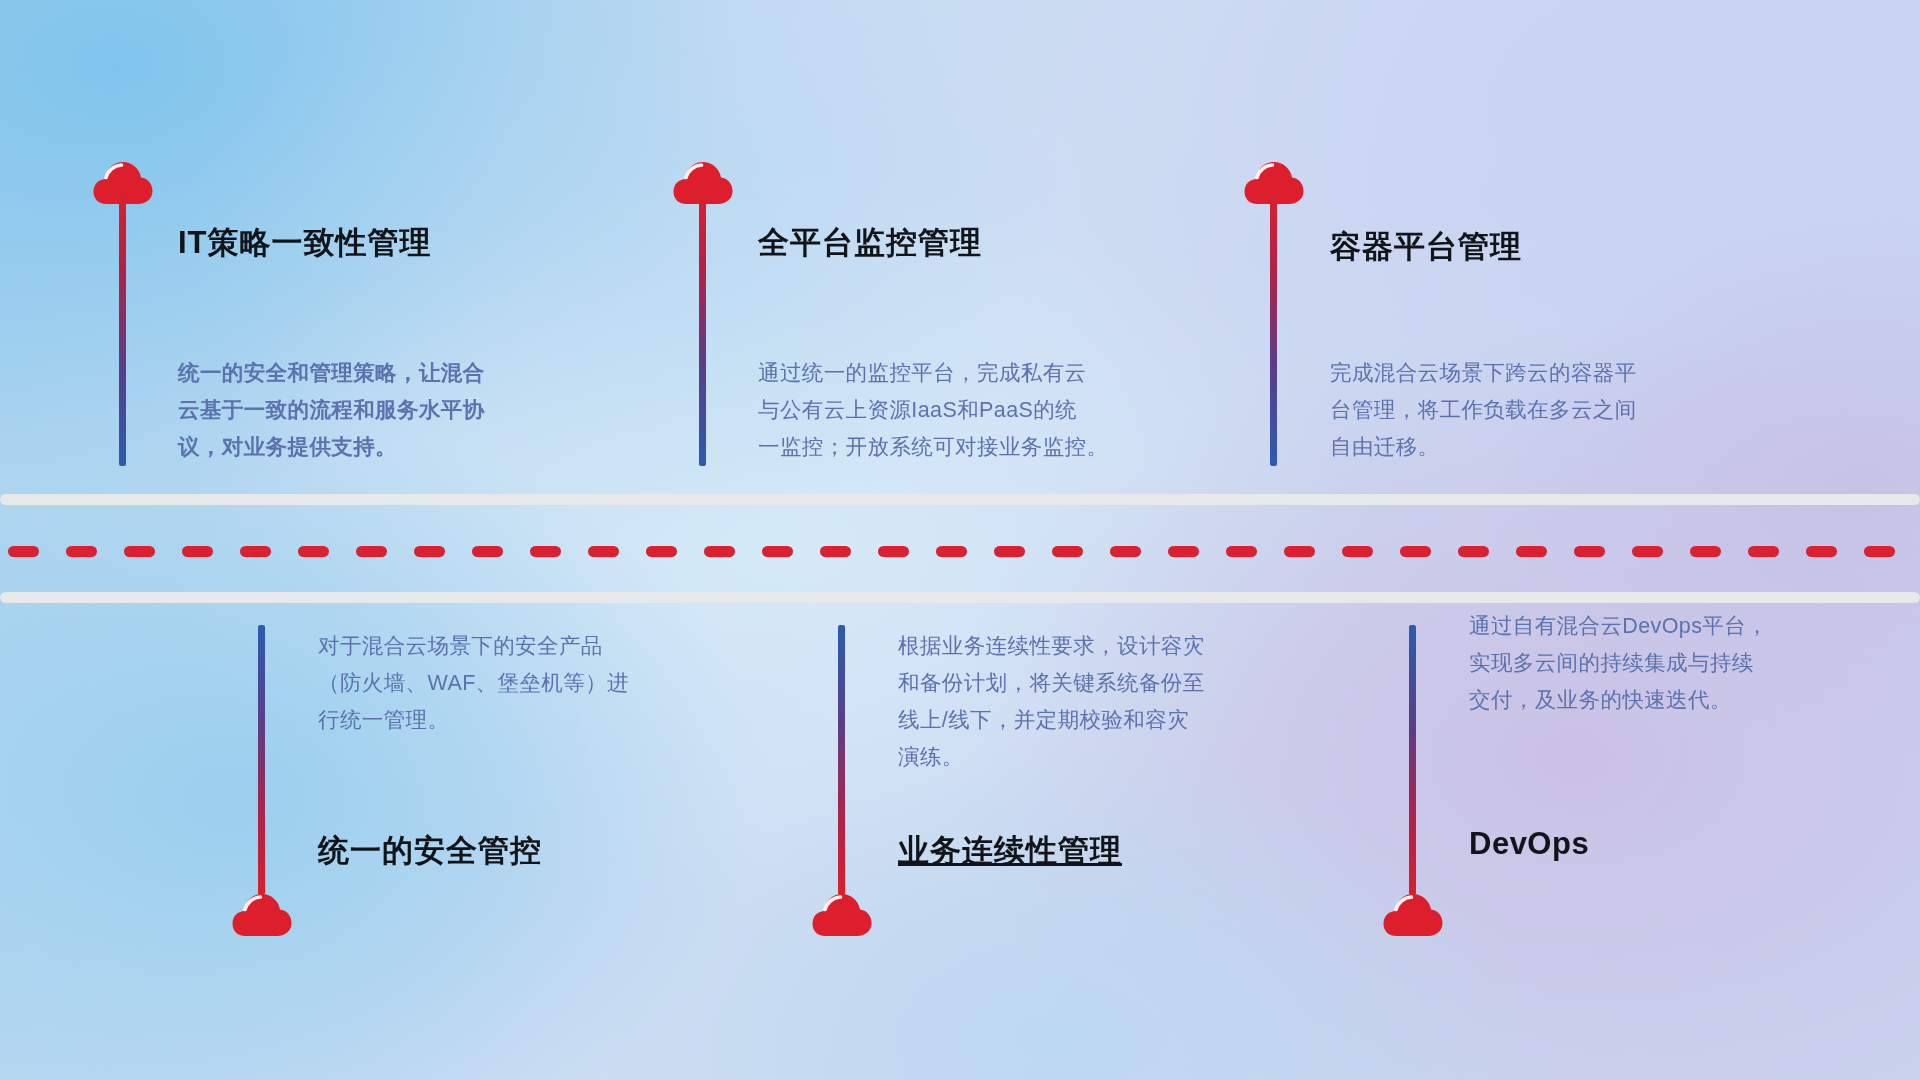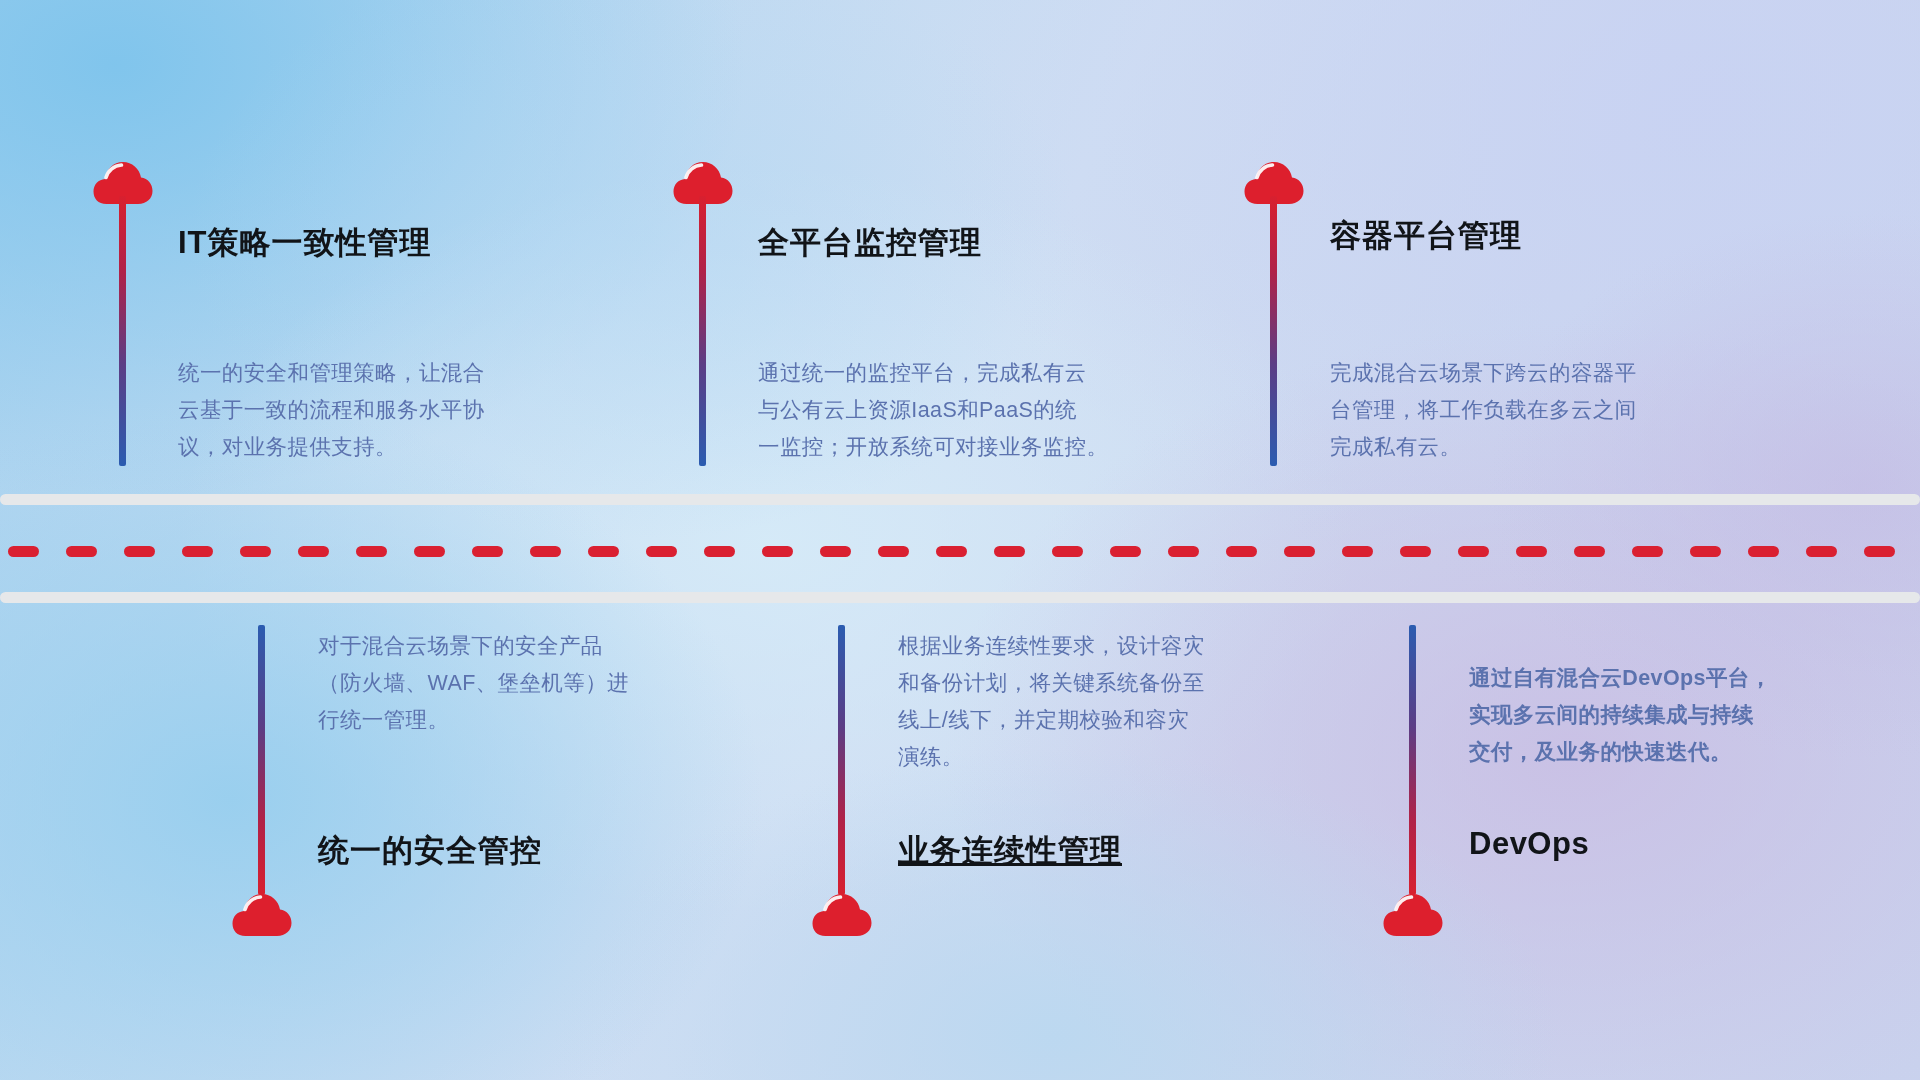--- a/index.html
+++ b/index.html
@@ -141,21 +141,21 @@
 
   <div class="col">
     <div class="cloud" style="left:92px; top:158px;">
       <svg viewBox="0 0 62 48" width="62" height="48">
         <path d="M14.5 46 C6 46 1.5 40.5 1.5 33.5 C1.5 26.5 6.5 21.5 13 21 C14 11.5 21.5 4 31 4 C40 4 47.5 10.5 49 19.5 C56 20.5 60.5 26 60.5 33 C60.5 40.5 54.5 46 46 46 Z" fill="#dd1f2d"></path>
         <path d="M14 19.5 C16 12.5 22 7.5 29.5 7" fill="none" stroke="#ffffff" stroke-width="3.6" stroke-linecap="round" opacity="0.92"></path>
       </svg>
     </div>
     <div class="bar down" style="left:119px; top:196px; height:270px;"></div>
     <div class="title" style="left:178px; top:222px;">IT策略一致性管理</div>
-    <div class="body-text" style="left:178px; top:355px; width:430px;">统一的安全和管理策略，让混合
+    <div class="body-text" style="left:178px; top:355px; width:430px;font-weight:bold;">统一的安全和管理策略，让混合
 云基于一致的流程和服务水平协
 议，对业务提供支持。</div>
   </div>
 
   <div class="col">
     <div class="cloud" style="left:672px; top:158px;">
       <svg viewBox="0 0 62 48" width="62" height="48">
         <path d="M14.5 46 C6 46 1.5 40.5 1.5 33.5 C1.5 26.5 6.5 21.5 13 21 C14 11.5 21.5 4 31 4 C40 4 47.5 10.5 49 19.5 C56 20.5 60.5 26 60.5 33 C60.5 40.5 54.5 46 46 46 Z" fill="#dd1f2d"></path>
         <path d="M14 19.5 C16 12.5 22 7.5 29.5 7" fill="none" stroke="#ffffff" stroke-width="3.6" stroke-linecap="round" opacity="0.92"></path>
       </svg>
@@ -168,24 +168,24 @@
   </div>
 
   <div class="col">
     <div class="cloud" style="left:1243px; top:158px;">
       <svg viewBox="0 0 62 48" width="62" height="48">
         <path d="M14.5 46 C6 46 1.5 40.5 1.5 33.5 C1.5 26.5 6.5 21.5 13 21 C14 11.5 21.5 4 31 4 C40 4 47.5 10.5 49 19.5 C56 20.5 60.5 26 60.5 33 C60.5 40.5 54.5 46 46 46 Z" fill="#dd1f2d"></path>
         <path d="M14 19.5 C16 12.5 22 7.5 29.5 7" fill="none" stroke="#ffffff" stroke-width="3.6" stroke-linecap="round" opacity="0.92"></path>
       </svg>
     </div>
     <div class="bar down" style="left:1270px; top:196px; height:270px;"></div>
-    <div class="title" style="left:1330px; top:215px;">容器平台管理</div>
+    <div class="title" style="left:1330px; top:226px;">容器平台管理</div>
     <div class="body-text" style="left:1330px; top:355px; width:440px;">完成混合云场景下跨云的容器平
 台管理，将工作负载在多云之间
-完成私有云。</div>
+自由迁移。</div>
   </div>
 
   <div class="col">
     <div class="bar up" style="left:258px; top:625px; height:270px;"></div>
     <div class="cloud" style="left:231px; top:890px;">
       <svg viewBox="0 0 62 48" width="62" height="48">
         <path d="M14.5 46 C6 46 1.5 40.5 1.5 33.5 C1.5 26.5 6.5 21.5 13 21 C14 11.5 21.5 4 31 4 C40 4 47.5 10.5 49 19.5 C56 20.5 60.5 26 60.5 33 C60.5 40.5 54.5 46 46 46 Z" fill="#dd1f2d"></path>
         <path d="M14 19.5 C16 12.5 22 7.5 29.5 7" fill="none" stroke="#ffffff" stroke-width="3.6" stroke-linecap="round" opacity="0.92"></path>
       </svg>
     </div>
@@ -211,19 +211,19 @@
   </div>
 
   <div class="col">
     <div class="bar up" style="left:1409px; top:625px; height:270px;"></div>
     <div class="cloud" style="left:1382px; top:890px;">
       <svg viewBox="0 0 62 48" width="62" height="48">
         <path d="M14.5 46 C6 46 1.5 40.5 1.5 33.5 C1.5 26.5 6.5 21.5 13 21 C14 11.5 21.5 4 31 4 C40 4 47.5 10.5 49 19.5 C56 20.5 60.5 26 60.5 33 C60.5 40.5 54.5 46 46 46 Z" fill="#dd1f2d"></path>
         <path d="M14 19.5 C16 12.5 22 7.5 29.5 7" fill="none" stroke="#ffffff" stroke-width="3.6" stroke-linecap="round" opacity="0.92"></path>
       </svg>
     </div>
-    <div class="body-text" style="left:1469px; top:660px; width:440px;font-weight:bold;">通过自有混合云DevOps平台，
+    <div class="body-text" style="left:1469px; top:608px; width:440px;">通过自有混合云DevOps平台，
 实现多云间的持续集成与持续
 交付，及业务的快速迭代。</div>
     <div class="title latin" style="left:1469px; top:826px;">DevOps</div>
   </div>
 
 </div>
 
 </body></html>

